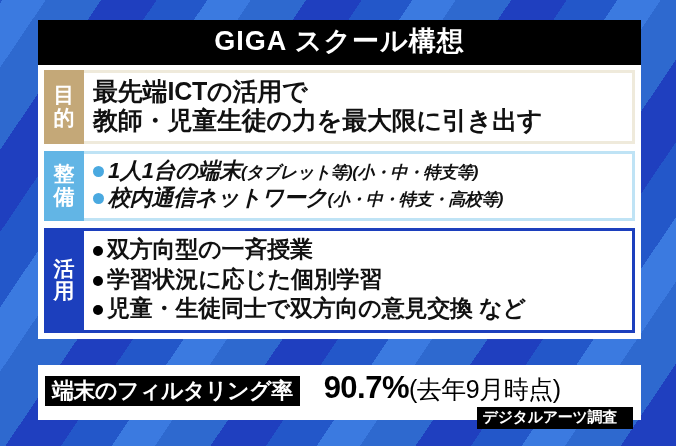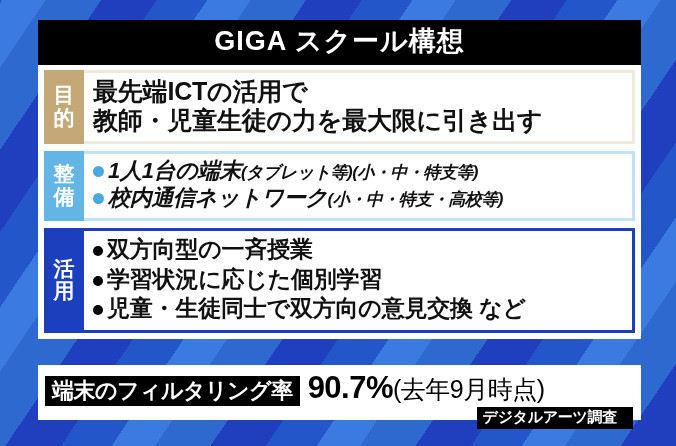--- a/index.html
+++ b/index.html
@@ -170,21 +170,21 @@
     font-weight: bold;
     font-size: 22px;
     padding: 3px 7px 4px 7px;
     letter-spacing: -0.5px;
     line-height: 1.05;
   }
   #stat-value {
     font-weight: bold;
     font-size: 31px;
     color: #000000;
-    margin-left: 8px;
+    margin-left: 24px;
     letter-spacing: -0.5px;
   }
   #stat-note {
     font-weight: normal;
     font-size: 25px;
     color: #000000;
     letter-spacing: -0.5px;
   }
   #source-row {
     display: flex;

